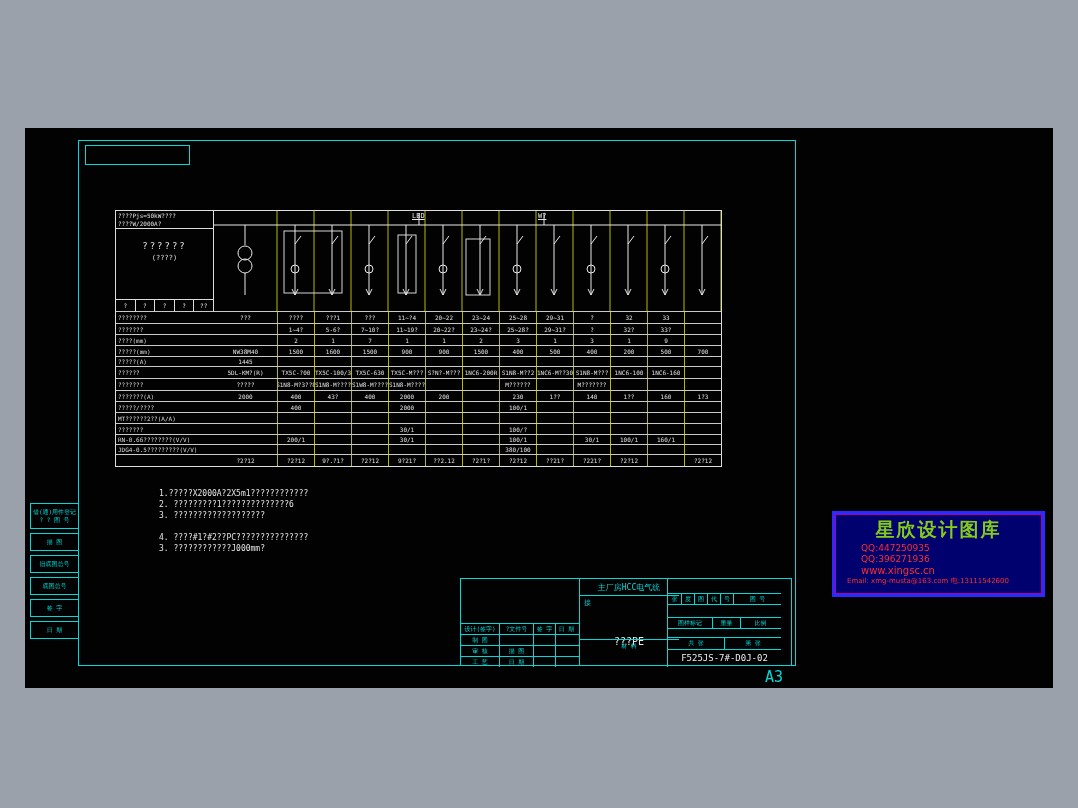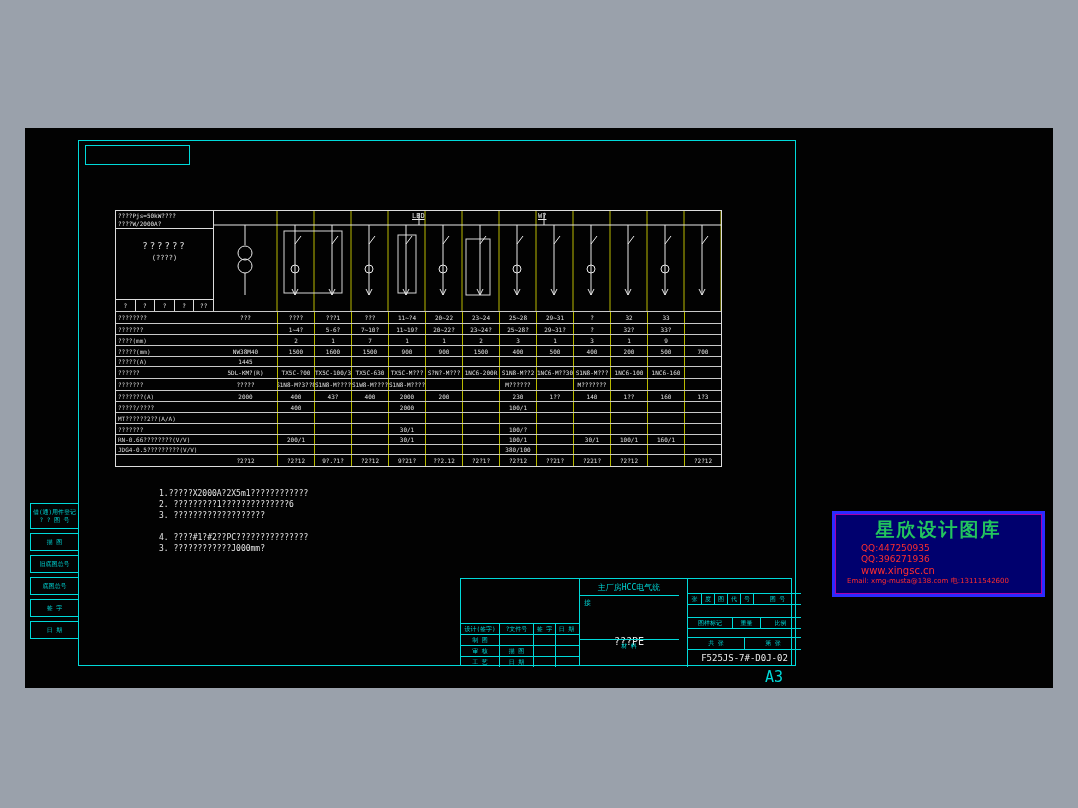--- a/index.html
+++ b/index.html
@@ -50,40 +50,40 @@
   .tb-vline { position: absolute; top: 0; bottom: 0; width: 0; border-left: 1px solid #00d9d9; }
   #tb-left-rows { position: absolute; left: 0; top: 44px; width: 118px; }
   .tb-lrow { display: flex; height: 11px; border-top: 1px solid #00d9d9; }
   .tb-lcell { border-left: 1px solid #00d9d9; font-size: 6px; line-height: 10px; text-align: center; overflow: hidden; white-space: nowrap; }
   .tb-lcell:first-child { border-left: none; }
   #tb-project { position: absolute; left: 118px; top: 3px; width: 100px; text-align: center; font-size: 8px; white-space: nowrap; overflow: hidden; }
   #tb-project-line { position: absolute; left: 118px; top: 16px; width: 100px; height: 0; border-top: 1px solid #00d9d9; }
   #tb-tag { position: absolute; left: 123px; top: 19px; font-size: 7px; }
   #tb-name { position: absolute; left: 118px; top: 33px; width: 100px; text-align: center; font-size: 10px; color: #ededed; margin-top: 24px; }
   #tb-material { position: absolute; left: 118px; top: 60px; width: 100px; height: 28px; border-top: 1px solid #00d9d9; font-size: 6px; text-align: center; line-height: 12px; }
-  #tb-right { position: absolute; left: 226px; top: 0; width: 114px; height: 88px; border-left: 1px solid #00d9d9; }
+  #tb-right { position: absolute; left: 206px; top: 0; width: 114px; height: 88px; border-left: 1px solid #00d9d9; }
   #tb-right-header { position: absolute; left: 0; top: 14px; width: 100%; height: 12px; display: flex; border-top: 1px solid #00d9d9; border-bottom: 1px solid #00d9d9; }
   .tb-hcell { width: 13px; border-left: 1px solid #00d9d9; font-size: 6px; text-align: center; line-height: 10px; overflow: hidden; }
   .tb-hcell:first-child { border-left: none; }
   .tb-hcell.no { flex: 1; }
   #tb-mark-row { position: absolute; left: 0; top: 38px; width: 100%; height: 12px; display: flex; border-top: 1px solid #00d9d9; border-bottom: 1px solid #00d9d9; }
   .tb-mcell { border-left: 1px solid #00d9d9; font-size: 6px; text-align: center; line-height: 10px; overflow: hidden; white-space: nowrap; }
   .tb-mcell:first-child { border-left: none; }
   #tb-sheet-row { position: absolute; left: 0; top: 58px; width: 100%; height: 12px; display: flex; border-top: 1px solid #00d9d9; }
   .tb-scell { flex: 1; border-left: 1px solid #00d9d9; font-size: 6px; text-align: center; line-height: 10px; }
   .tb-scell:first-child { border-left: none; }
   #tb-number { position: absolute; left: 0; top: 70px; width: 100%; height: 18px; border-top: 1px solid #00d9d9; color: #ededed; font-size: 9px; text-align: center; line-height: 17px; white-space: nowrap; }
 
   #sheet-size { left: 740px; top: 540px; color: #00d9d9; font-size: 15px; }
 
   
   #watermark { left: 807px; top: 383px; width: 213px; height: 86px; background: #00006e;
                border: 3px solid #2b2bff; box-shadow: inset 0 0 0 1px #aa00aa; overflow: hidden;
                font-family: "DejaVu Sans", "Liberation Sans", sans-serif; }
-  .wm-title { margin-top: 3px; text-align: center; font-size: 19px; font-weight: bold; color: #22c55e; letter-spacing: 2px; }
+  .wm-title { margin-top: 3px; text-align: center; font-size: 19px; font-weight: bold; color: #84cc16; letter-spacing: 2px; }
   .wm-line { margin-left: 26px; color: #ff2d2d; font-size: 9px; line-height: 11px; white-space: nowrap; }
   .wm-line.wm2 { font-size: 10px; }
   .wm-line.wm3 { font-size: 7px; margin-left: 12px; }
 </style>
 </head>
 <body>
 
 <div id="stage">
   <div id="black">
 
@@ -498,18 +498,18 @@
     </div>
 
     <div id="sheet-size" class="abs">A3</div>
 
     <div id="watermark" class="abs">
       <div class="wm-title">星欣设计图库</div>
       <div id="wm-lines">
           <div class="wm-line wm0">QQ:447250935</div>
           <div class="wm-line wm1">QQ:396271936</div>
           <div class="wm-line wm2">www.xingsc.cn</div>
-          <div class="wm-line wm3">Email: xmg-musta@138.com 电:13111542600</div>
+          <div class="wm-line wm3">Email: xmg-musta@163.com 电:13111542600</div>
         </div>
     </div>
 
   </div>
 </div>
 
 </body></html>

